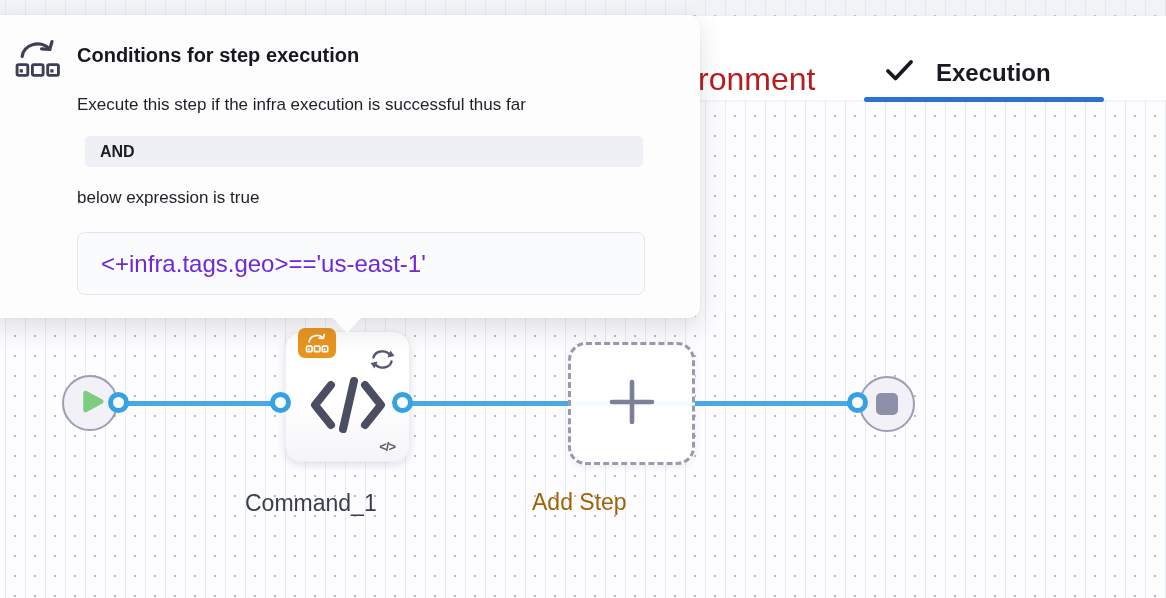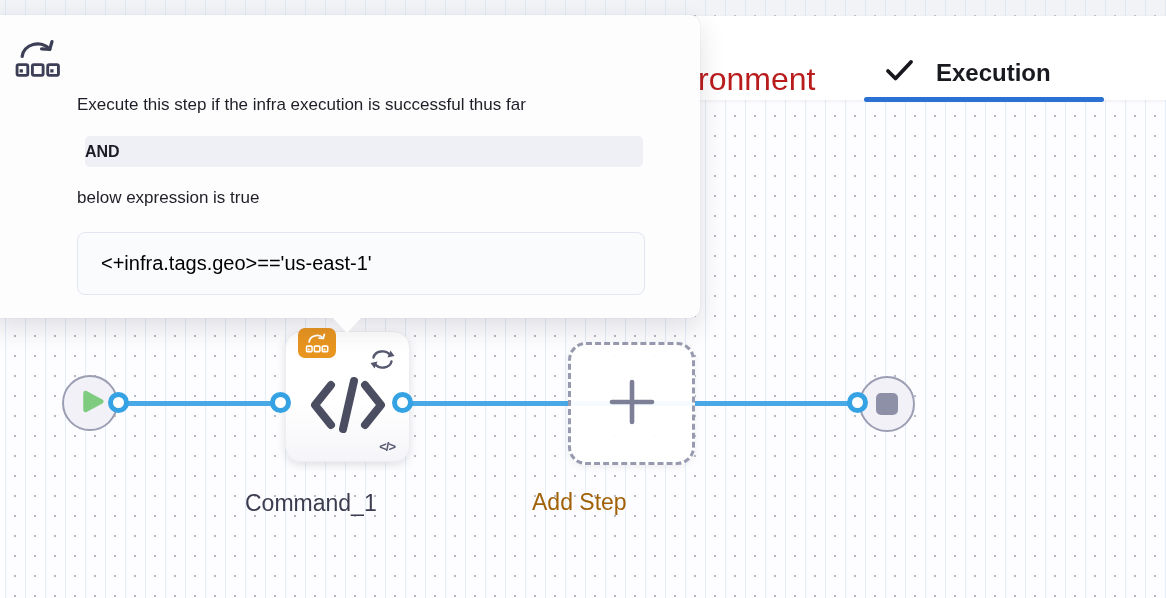--- a/index.html
+++ b/index.html
@@ -73,26 +73,26 @@
     background:#fdfdfd; border-radius:10px; z-index:20;
     box-shadow:0 0 1px rgba(40,41,61,.2), 0 10px 26px rgba(40,41,61,.14); }
   .popover .caret { position:absolute; left:342px; top:302px; width:0; height:0;
     border-left:15px solid transparent; border-right:15px solid transparent;
     border-top:16px solid #fdfdfd; }
   .pop-icon { position:absolute; left:24px; top:22px; }
   .pop-title { position:absolute; left:87px; top:29px; font-size:20px; font-weight:700;
     color:#17181f; }
   .pop-desc { position:absolute; left:87px; top:80px; font-size:17px; color:#1e1f27; }
   .and-chip { position:absolute; left:95px; top:121px; width:558px; height:31px;
-    background:#efeff6; border-radius:5px; line-height:31px; padding-left:0;
+    background:#efeff6; border-radius:5px; line-height:31px; padding-left:15px;
     font-size:16px; font-weight:700; color:#1b1c24; }
   .pop-caption { position:absolute; left:87px; top:173px; font-size:17px; color:#1e1f27; }
   .expr-box { position:absolute; left:87px; top:217px; width:568px; height:63px;
     background:#fafbfd; border:1px solid #e2e6f0; border-radius:8px;
-    line-height:61px; padding-left:23px; font-size:20px; color:#000000; }
+    line-height:61px; padding-left:23px; font-size:24px; color:#6d28d9; }
 </style>
 </head>
 <body>
 
 <div class="top-strip"></div>
 
 <div class="tab-bar">
   <div class="tab-env">ronment</div>
   <div class="tab-exec">
     <span>
@@ -170,18 +170,19 @@
     <svg width="47" height="43" viewBox="0 0 46 42">
       <path d="M8 19 A 15 13 0 0 1 35 12" fill="none" stroke="#3d3f56" stroke-width="3.2" stroke-linecap="round"></path>
       <path d="M35 12 l2.2 -7.5 M35 12 l-8 -0.5" fill="none" stroke="#3d3f56" stroke-width="3.2" stroke-linecap="round"></path>
       <rect x="3" y="27" width="10.5" height="10.5" rx="1.5" fill="none" stroke="#3d3f56" stroke-width="2.8"></rect>
       <rect x="18" y="27" width="10.5" height="10.5" rx="1.5" fill="none" stroke="#3d3f56" stroke-width="2.8"></rect>
       <rect x="33" y="27" width="10.5" height="10.5" rx="1.5" fill="none" stroke="#3d3f56" stroke-width="2.8"></rect>
       <rect x="5.5" y="31.5" width="3.2" height="3.2" fill="#3d3f56"></rect>
       <rect x="35.5" y="31.5" width="3.2" height="3.2" fill="#3d3f56"></rect>
     </svg>
   </span>
+  <div class="pop-title">Conditions for step execution</div>
   <div class="pop-desc">Execute this step if the infra execution is successful thus far</div>
   <div class="and-chip">AND</div>
   <div class="pop-caption">below expression is true</div>
   <div class="expr-box">&lt;+infra.tags.geo&gt;=='us-east-1'</div>
   <div class="caret"></div>
 </div>
 
 </body></html>

